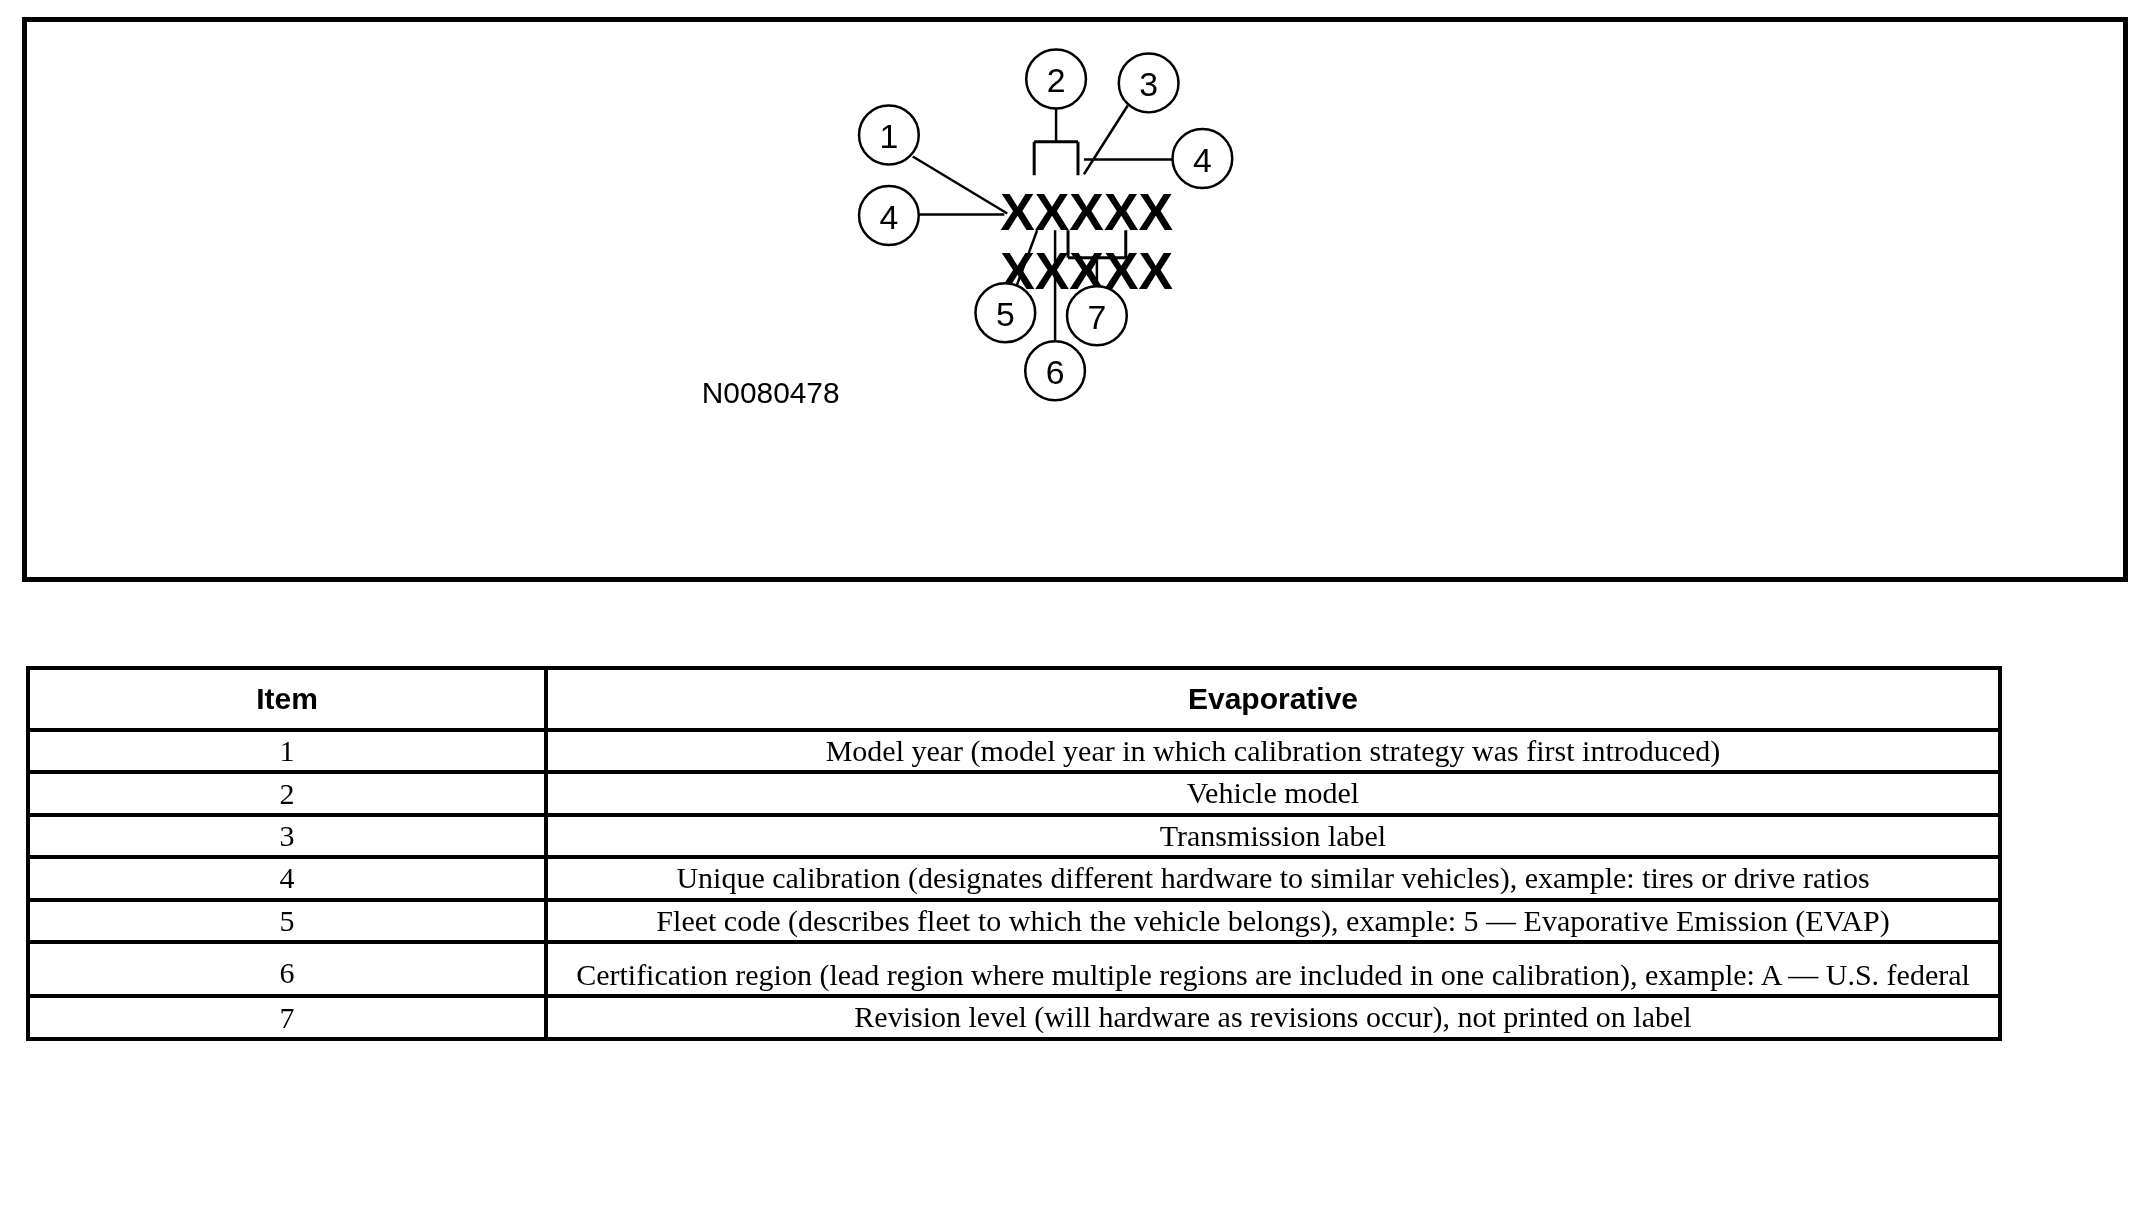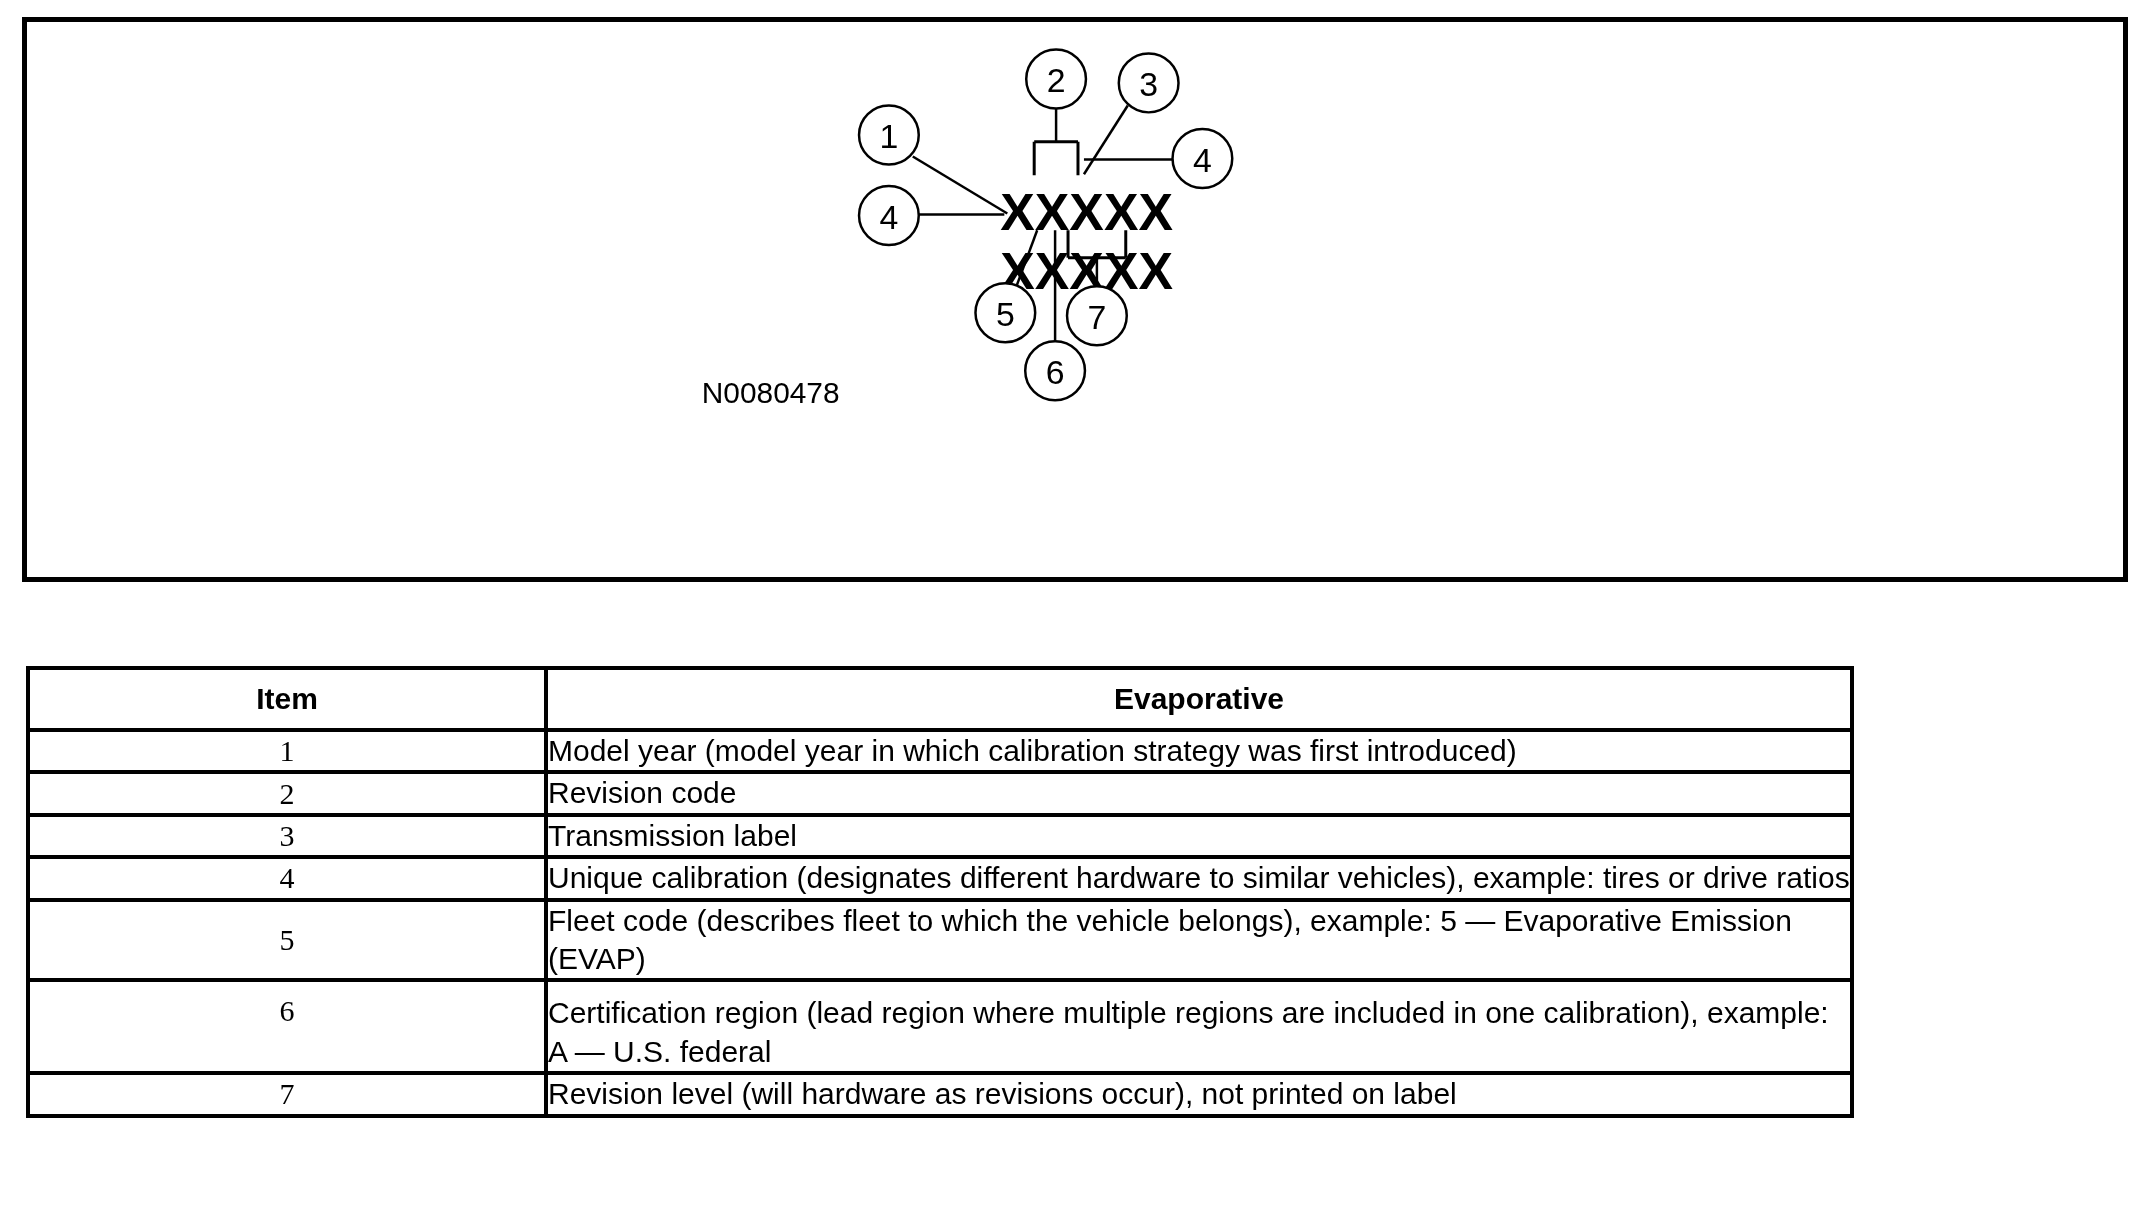--- a/index.html
+++ b/index.html
@@ -68,21 +68,21 @@
     font-family: "Liberation Sans", sans-serif;
     font-size: 30px;
     fill: #000000;
   }
 
   
   .item-table {
     position: absolute;
     left: 26px;
     top: 666px;
-    width: 1828px;
+    width: 1976px;
     border-collapse: collapse;
     table-layout: fixed;
     background: #ffffff;
   }
   .item-table td, .item-table th {
     border: 4px solid #000000;
     padding: 0;
     vertical-align: middle;
   }
   .col-item { width: 518px; }
@@ -95,22 +95,22 @@
     height: 58px;
     padding: 4px 10px;
   }
   .num-cell {
     text-align: center;
     font-family: "Liberation Serif", serif;
     font-size: 30px;
     padding: 10px 8px;
   }
   .desc-cell {
-    text-align: left;
-    font-family: Liberation Sans, sans-serif;
+    text-align: center;
+    font-family: Liberation Serif, serif;
     font-size: 30px;
     padding: 10px 16px;
     line-height: 1.28;
   }
   .tall-row .num-cell,
   .tall-row .desc-cell {
     vertical-align: top;
     padding-top: 12px;
   }
 </style>
@@ -198,21 +198,21 @@
       <th class="hdr-cell">Evaporative</th>
     </tr>
   </thead>
   <tbody>
     <tr>
       <td class="num-cell">1</td>
       <td class="desc-cell">Model year (model year in which calibration strategy was first introduced)</td>
     </tr>
     <tr>
       <td class="num-cell">2</td>
-      <td class="desc-cell">Revision code</td>
+      <td class="desc-cell">Vehicle model</td>
     </tr>
     <tr>
       <td class="num-cell">3</td>
       <td class="desc-cell">Transmission label</td>
     </tr>
     <tr>
       <td class="num-cell">4</td>
       <td class="desc-cell">Unique calibration (designates different hardware to similar vehicles), example: tires or drive ratios</td>
     </tr>
     <tr>

